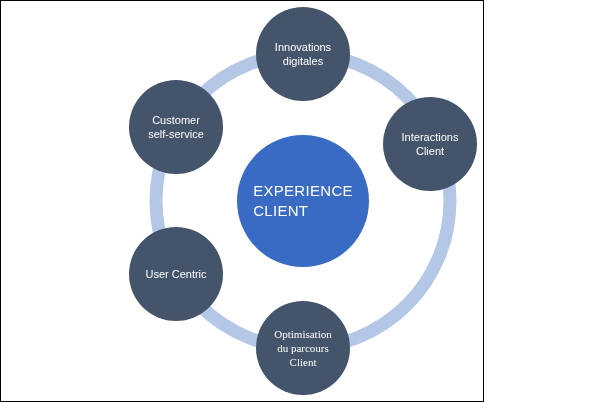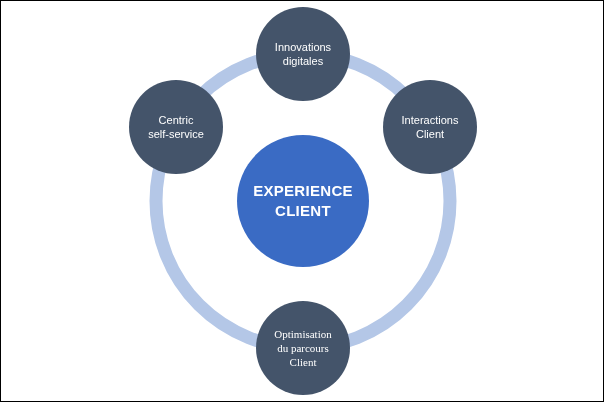--- a/index.html
+++ b/index.html
@@ -1,19 +1,19 @@
 <!DOCTYPE html>
 <html><head>
 <meta charset="utf-8">
 <style>
   html,body{margin:0;padding:0;background:#fff;}
   body{font-family:"Liberation Sans", sans-serif;}
   .canvas{
     position:relative;
-    width:604px;height:402px;
+    width:484px;height:402px;
     box-sizing:border-box;
     background:#ffffff;
     border:1px solid #000;
     overflow:hidden;
   }
   .ring-svg{position:absolute;left:0;top:0;z-index:1;}
   .ring-svg circle{stroke:var(--ring-color,#B4C7E7);}
   .node{
     position:absolute;
     width:94px;height:94px;
@@ -21,35 +21,34 @@
     background:var(--node-color,#44546A);
     color:#ffffff;
     display:flex;align-items:center;justify-content:center;
     text-align:center;
     font-size:11px;line-height:1.3;
     white-space:pre-line;
     z-index:2;
   }
   
   .pos-top{left:255px;top:6px;}
-  .pos-topright{left:382px;top:79px;}
+  .pos-topright{left:382px;top:96px;}
   .pos-bottomright{left:382px;top:226px;}
   .pos-bottom{left:255px;top:300px;font-family:Liberation Serif, serif;}
   .pos-bottomleft{left:128px;top:226px;}
   .pos-topleft{left:128px;top:79px;}
   .center-node{
     position:absolute;
     left:236px;top:134px;
     width:132px;height:132px;
     border-radius:50%;
     background:var(--center-color,#3A6BC4);
     color:#ffffff;
     display:flex;align-items:center;justify-content:center;
-    text-align:center;
-    font-size:15px;font-weight:700;line-height:1.35;
+    font-size:15px;font-weight:400;line-height:1.35;
     letter-spacing:.3px;
     white-space:pre-line;
     z-index:2;
   }
 </style>
 </head>
 <body>
 
 <div class="canvas" style="--center-color: #3A6BC4; --node-color: #44546A; --ring-color: #B4C7E7;">
 
@@ -61,20 +60,21 @@
 digitales</div>
 
   <div class="node pos-topright">Interactions
 Client</div>
 
 
   <div class="node pos-bottom">Optimisation
 du parcours
 Client</div>
 
+  <div class="node pos-bottomleft">User Centric</div>
 
-  <div class="node pos-topleft">Centric
+  <div class="node pos-topleft">Customer
 self-service</div>
 
   <div class="center-node">EXPERIENCE
 CLIENT</div>
 
 </div>
 
 </body></html>

